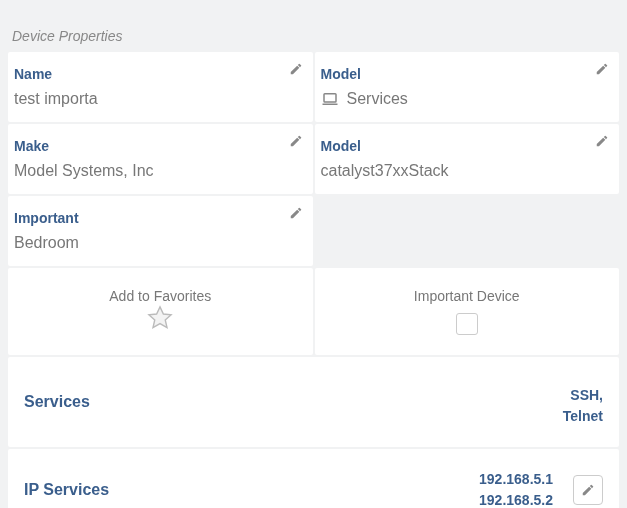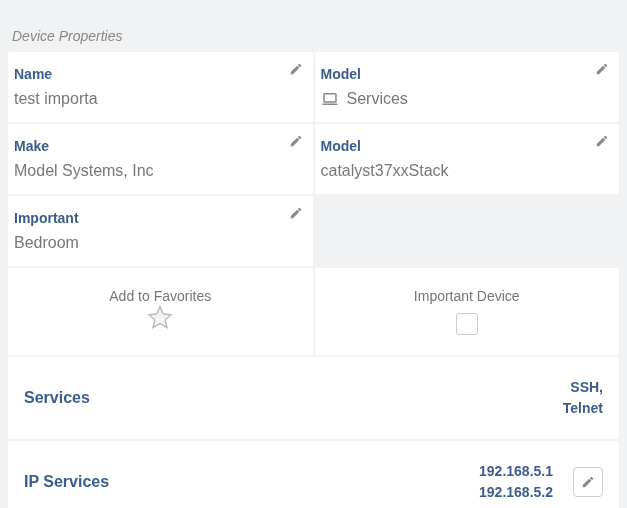--- a/index.html
+++ b/index.html
@@ -198,21 +198,21 @@
       </span>
     </div>
     <div class="card">
       <span class="fav-label">Important Device</span>
       <div class="checkbox"></div>
     </div>
   </div>
 
   <div class="card-row">
     <span class="label-inline">Services</span>
-    <div class="value-right" style="white-space: pre-line;">SSH,
+    <div class="value-right" style="white-space: pre-line; margin-top: 8px;">SSH,
 Telnet</div>
   </div>
 
   <div class="card-row">
     <span class="label-inline">IP Services</span>
     <div class="right-group">
       <div class="value-right">
         <div>192.168.5.1</div>
         <div>192.168.5.2</div>
       </div>

